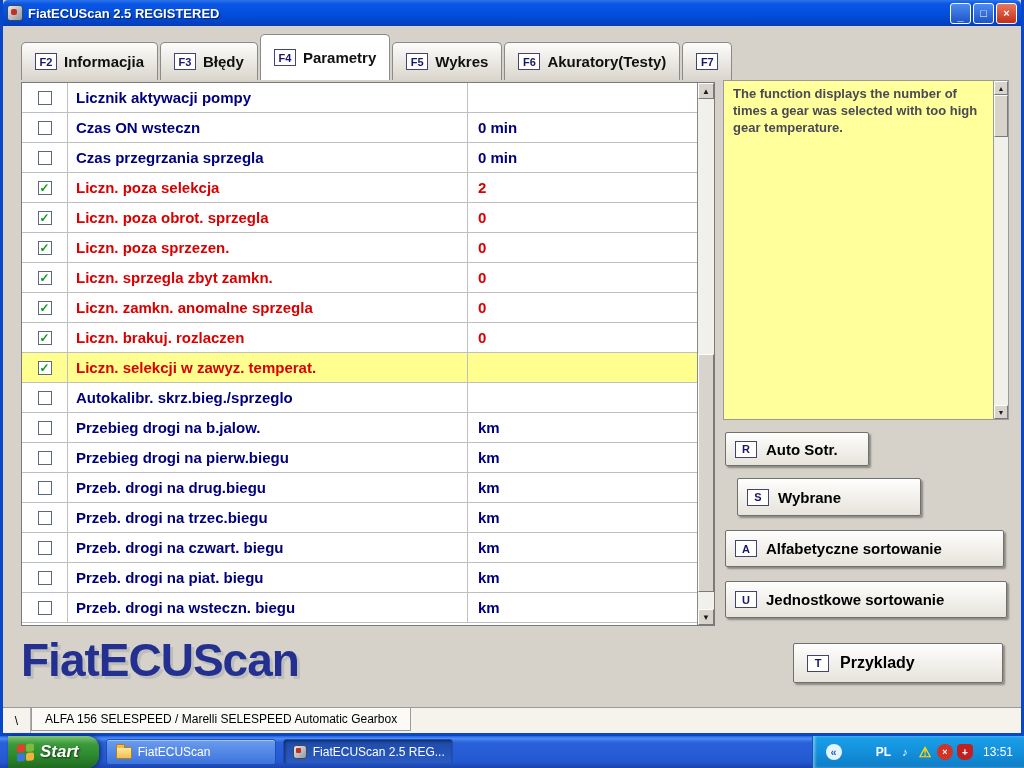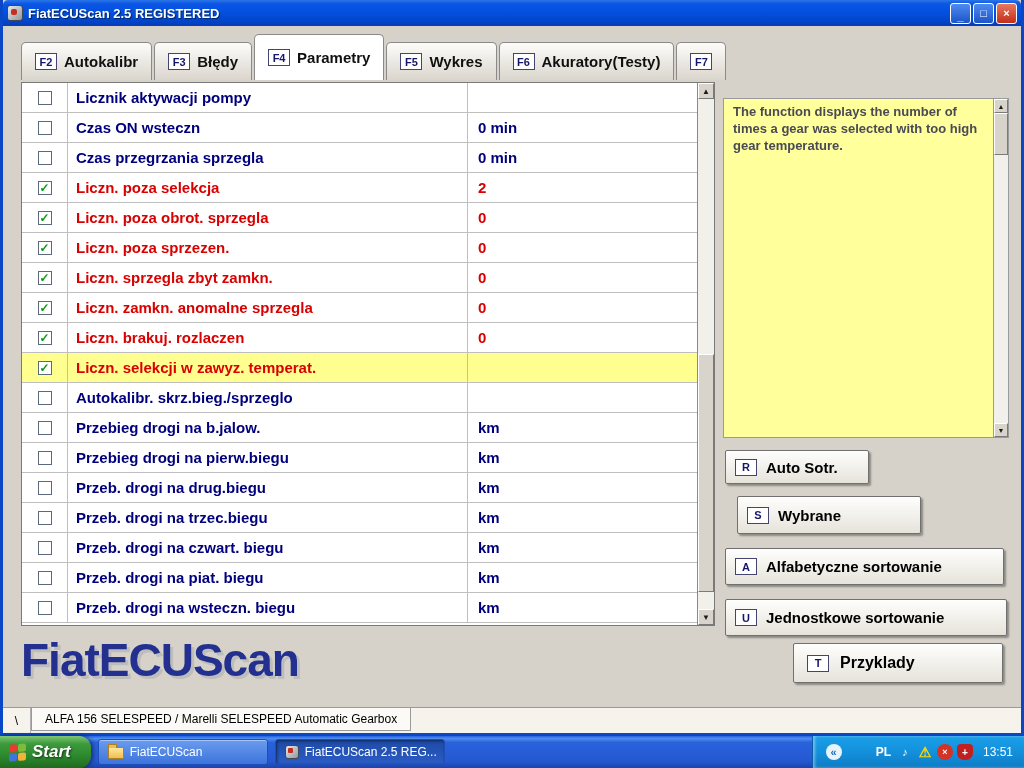--- a/index.html
+++ b/index.html
@@ -57,21 +57,21 @@
   .checkbox { width:14px; height:14px; background:#fff; border:1px solid #5A6A7A;
     display:flex; align-items:center; justify-content:center; font-size:12px; line-height:1; color:#0B9818; font-weight:bold; }
 
   .v-scrollbar { flex:0 0 17px; border-left:1px solid #8A8A8A; background:#F2F0EA; position:relative;
     display:flex; flex-direction:column; justify-content:space-between; }
   .sb-btn { height:16px; background:#D8D4CB; border:1px solid; border-color:#FFFFFF #7A7A7A #7A7A7A #FFFFFF;
     display:flex; align-items:center; justify-content:center; font-size:8px; color:#1A1A1A; }
   .sb-thumb { position:absolute; left:0; width:100%; top:50%; height:44%;
     background:#D8D4CB; border:1px solid; border-color:#FFFFFF #7A7A7A #7A7A7A #FFFFFF; }
 
-  .right-panel { position:absolute; left:720px; top:18px; width:286px; height:548px; }
+  .right-panel { position:absolute; left:720px; top:0; width:286px; height:548px; }
   .info-wrap { display:flex; height:340px; }
   .info-box { flex:1; background:#FFFF9C; border:1px solid #9A9A9A; padding:5px 9px;
     font-size:13px; font-weight:bold; color:#4A4A55; line-height:1.3; }
   .mini-sb { flex:0 0 15px; background:#F2F0EA; border:1px solid #9A9A9A; border-left:none; position:relative;
     display:flex; flex-direction:column; justify-content:space-between; }
   .mini-sb .sb-btn { height:14px; font-size:7px; }
   .mini-thumb { position:absolute; left:0; width:100%; top:14px; height:42px;
     background:#D8D4CB; border:1px solid; border-color:#FFFFFF #7A7A7A #7A7A7A #FFFFFF; }
 
   .sbtn { position:absolute; display:flex; align-items:center; gap:9px;
@@ -98,21 +98,21 @@
   .slash-box { width:28px; display:flex; align-items:center; justify-content:center;
     font-size:12px; color:#000; border-right:1px solid #B0B0B0; }
   .vehicle-tab { display:flex; align-items:center; padding:0 13px; font-size:12px; color:#000;
     background:#FBFAF6; border:1px solid #9A9A9A; border-top:none; margin-bottom:2px; white-space:nowrap; }
 
   
   .taskbar { position:absolute; left:0; top:736px; width:1024px; height:32px; display:flex; align-items:center;
     background:linear-gradient(180deg,#2663E0 0%,#4E8CF0 8%,#2A62DC 20%,#2458D0 80%,#1A43AC 100%); }
   .start-btn { height:32px; display:flex; align-items:center; gap:6px; padding:0 20px 0 9px;
     background:linear-gradient(180deg,#7FC573 0%,#3B9A3B 25%,#2E8A2E 60%,#1F6B1F 100%);
-    border-radius:0 12px 12px 0; box-shadow:2px 0 4px rgba(0,0,0,.45); cursor:default; }
+    border-radius:0 12px 12px 0; box-shadow:2px 0 4px rgba(0,0,0,.45); cursor:default;margin-left:8px; }
   .winflag { width:17px; height:17px; display:grid; grid-template-columns:1fr 1fr; grid-template-rows:1fr 1fr;
     gap:1px; transform:skewY(-5deg); }
   .winflag i { display:block; border-radius:2px; }
   .winflag .f1 { background:#E33E30; } .winflag .f2 { background:#7DBB3D; }
   .winflag .f3 { background:#3B77D8; } .winflag .f4 { background:#F3B33A; }
   .start-label { color:#fff; font-weight:bold; font-style:italic; font-size:17px; text-shadow:1px 1px 2px rgba(0,0,0,.6); }
 
   .task-items { display:flex; align-items:center; height:100%; }
   .task-item { height:26px; margin-left:7px; display:flex; align-items:center; gap:6px; padding:0 9px;
     width:170px; overflow:hidden; background:linear-gradient(180deg,#6A9CEE,#3D74DC); border-radius:3px;
@@ -161,21 +161,21 @@
           </span>
         <span class="tbtn close">
             <i>×</i>
           </span>
       </div>
     </div>
 
     <div class="tabbar">
         <div class="tab">
           <span class="keycap">F2</span>
-          <span class="tab-label">Autokalibr</span>
+          <span class="tab-label">Informacjia</span>
         </div>
         <div class="tab">
           <span class="keycap">F3</span>
           <span class="tab-label">Błędy</span>
         </div>
         <div class="tab active">
           <span class="keycap">F4</span>
           <span class="tab-label">Parametry</span>
         </div>
         <div class="tab">

